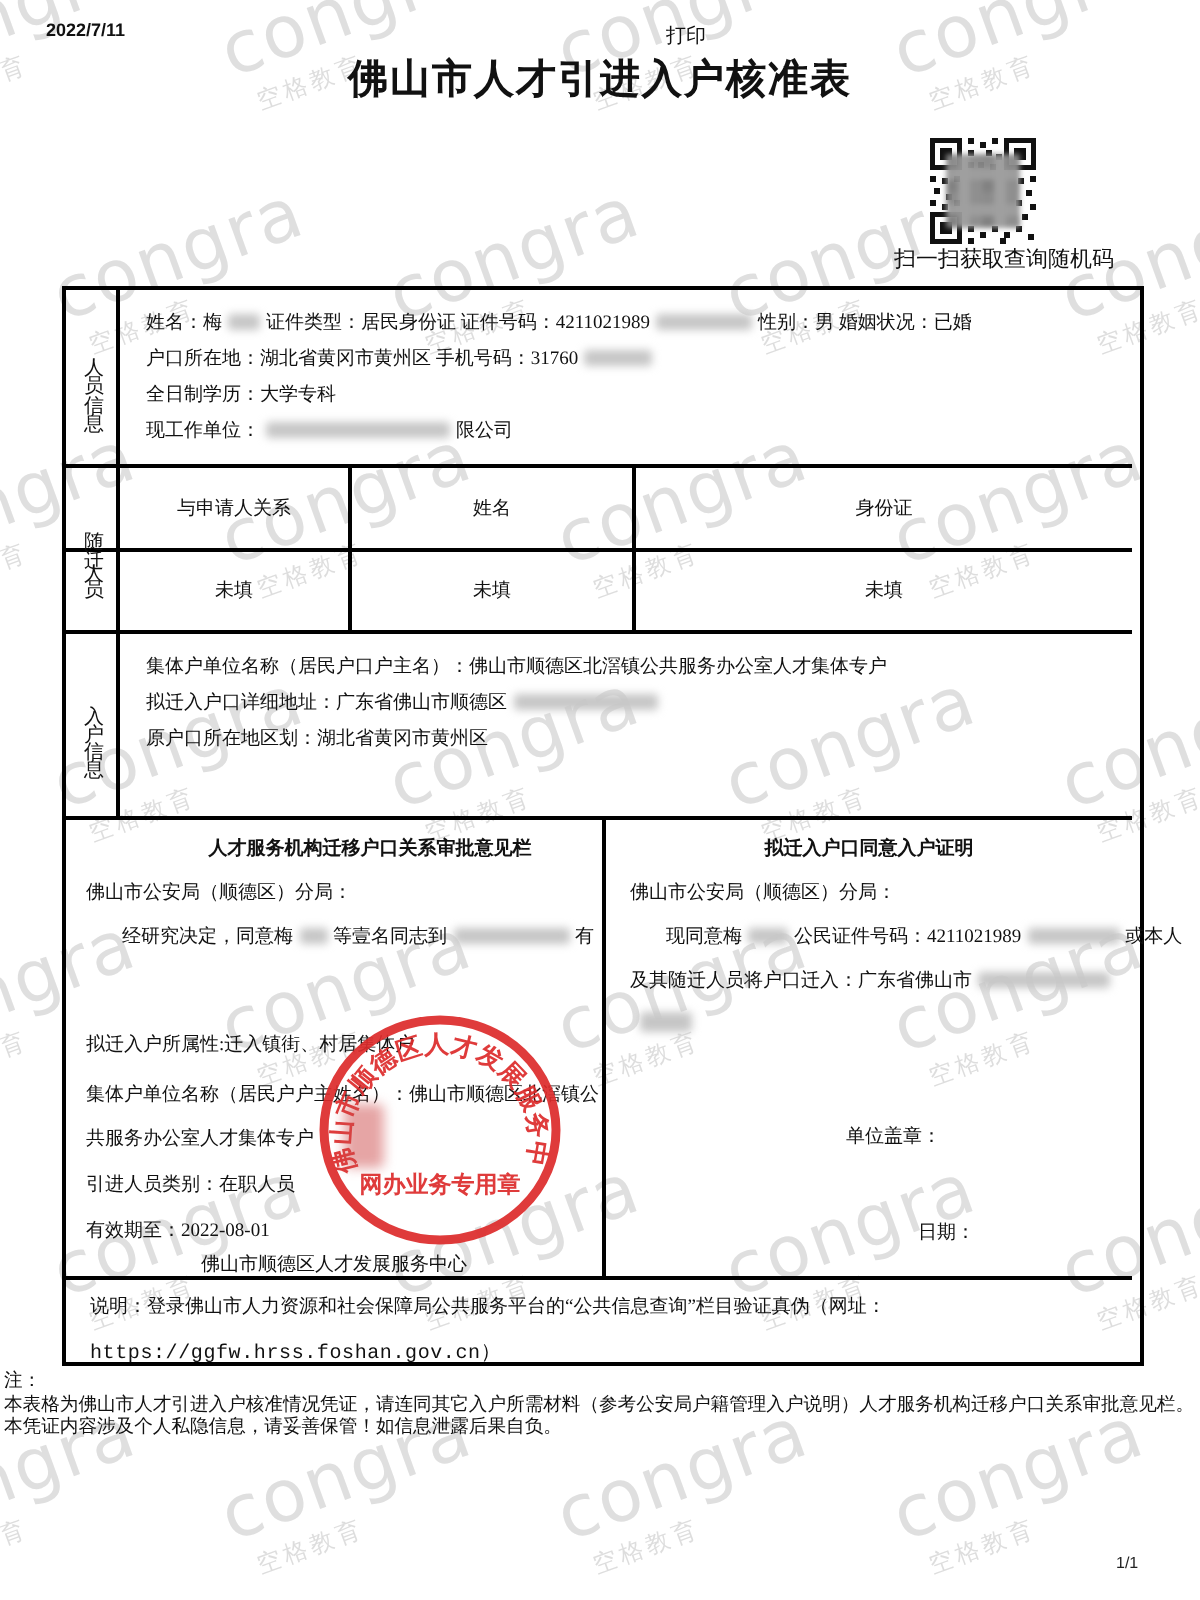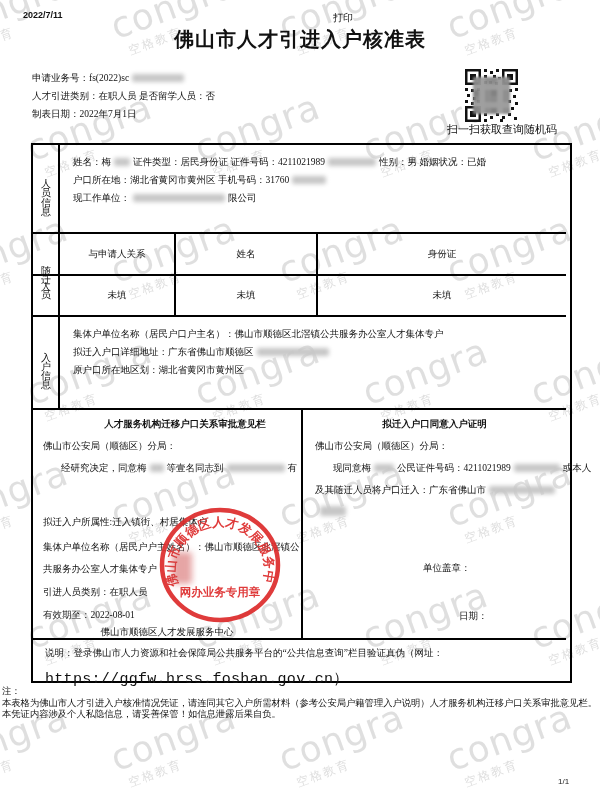--- a/index.html
+++ b/index.html
@@ -27,21 +27,21 @@
   
   .tbl{position:absolute;left:31px;top:143px;width:537px;height:536px;border:2px solid #000;font-size:9.5px;}
   .hline,.vline{position:absolute;background:#000;}
   .vlabel{position:absolute;left:0;width:25px;display:flex;align-items:center;justify-content:center;}
   .vtext{writing-mode:vertical-lr;text-orientation:upright;letter-spacing:9px;font-size:10px;}
   .cellc{position:absolute;}
   .ctr{display:flex;align-items:center;justify-content:center;text-align:right;}
   .plines{line-height:18px;white-space:nowrap;}
   .aline{position:absolute;white-space:nowrap;}
   .redact{display:inline-block;height:8px;background:#c6c6c6;border-radius:2px;filter:blur(2px);vertical-align:-1px;margin:0 3px;}
-  .urlmono{font-family:"Liberation Mono","DejaVu Sans Mono",monospace;font-size:15px;letter-spacing:.3px;}
+  .urlmono{font-family:"Liberation Mono","DejaVu Sans Mono",monospace;font-size:10px;letter-spacing:.3px;}
   
   .stamp{position:absolute;left:158px;top:506px;width:124px;height:118px;z-index:2;opacity:.92;}
   .stamp-blur{position:absolute;left:172px;top:552px;width:20px;height:32px;background:rgba(205,75,75,.5);
               filter:blur(3px);border-radius:3px;z-index:3;}
   
   .foot-notes{position:absolute;left:2px;top:686px;width:596px;font-size:9.3px;line-height:11.5px;}
   .pfooter{position:absolute;left:25px;top:809px;font-family:"Liberation Sans",sans-serif;font-size:8px;color:#222;}
   .pnum{position:absolute;left:558px;top:777px;font-family:"Liberation Sans",sans-serif;font-size:8px;color:#222;}
 </style>
 </head>
@@ -80,25 +80,20 @@
       <div class="wm" style="left: 444px; top: 717px;"><span class="wm-main" style="color: rgb(198, 198, 198);">congra</span><span class="wm-sub">空格教育</span></div>
     </div>
 
   <div class="content">
 
     <div class="hdr-date">2022/7/11</div>
     <div class="hdr-print">打印</div>
 
     <div class="doc-title">佛山市人才引进入户核准表</div>
 
-    <div class="meta">
-      <div><span>申请业务号：fs(2022)sc</span><span class="redact" style="width:52px"></span></div>
-      <div>人才引进类别：在职人员 是否留学人员：否</div>
-      <div>制表日期：2022年7月1日</div>
-    </div>
 
     <svg class="qr" viewBox="0 0 53 53">
       <rect x="0" y="0" width="53" height="53" fill="#fff"></rect>
       <g fill="#111">
         <rect x="0" y="0" width="16" height="16"></rect>
           <rect x="37" y="0" width="16" height="16"></rect>
           <rect x="0" y="37" width="16" height="16"></rect>
       </g>
       <g fill="#fff">
         <rect x="2.5" y="2.5" width="11" height="11"></rect>
@@ -157,20 +152,21 @@
       <div class="vline" style="left:141px;top:87px;width:2px;height:85px"></div>
       <div class="vline" style="left:283px;top:87px;width:2px;height:85px"></div>
       <div class="vline" style="left:268px;top:263px;width:2px;height:232px"></div>
 
       <div class="vlabel" style="top:0;height:87px">
           <div class="vtext">人员信息</div>
         </div>
       <div class="cellc plines" style="left:40px;top:8px;width:490px">
         <div><span>姓名：梅</span><span class="redact" style="width:16px"></span><span>证件类型：居民身份证 证件号码：4211021989</span><span class="redact" style="width:48px"></span><span>性别：男 婚姻状况：已婚</span></div>
         <div><span>户口所在地：湖北省黄冈市黄州区 手机号码：31760</span><span class="redact" style="width:34px"></span></div>
+        <div>全日制学历：大学专科</div>
         <div><span>现工作单位：</span><span class="redact" style="width:92px"></span><span>限公司</span></div>
       </div>
 
       <div class="vlabel" style="top:87px;height:83px">
           <div class="vtext" style="letter-spacing:8px">随迁人员</div>
         </div>
       <div class="cellc ctr" style="left:27px;top:89px;width:114px;height:40px">与申请人关系</div>
       <div class="cellc ctr" style="left:285px;top:89px;width:248px;height:40px">身份证</div>
       <div class="cellc ctr" style="left:143px;top:89px;width:140px;height:40px">姓名</div>
       <div class="cellc ctr" style="left:27px;top:131px;width:114px;height:39px">未填</div>

